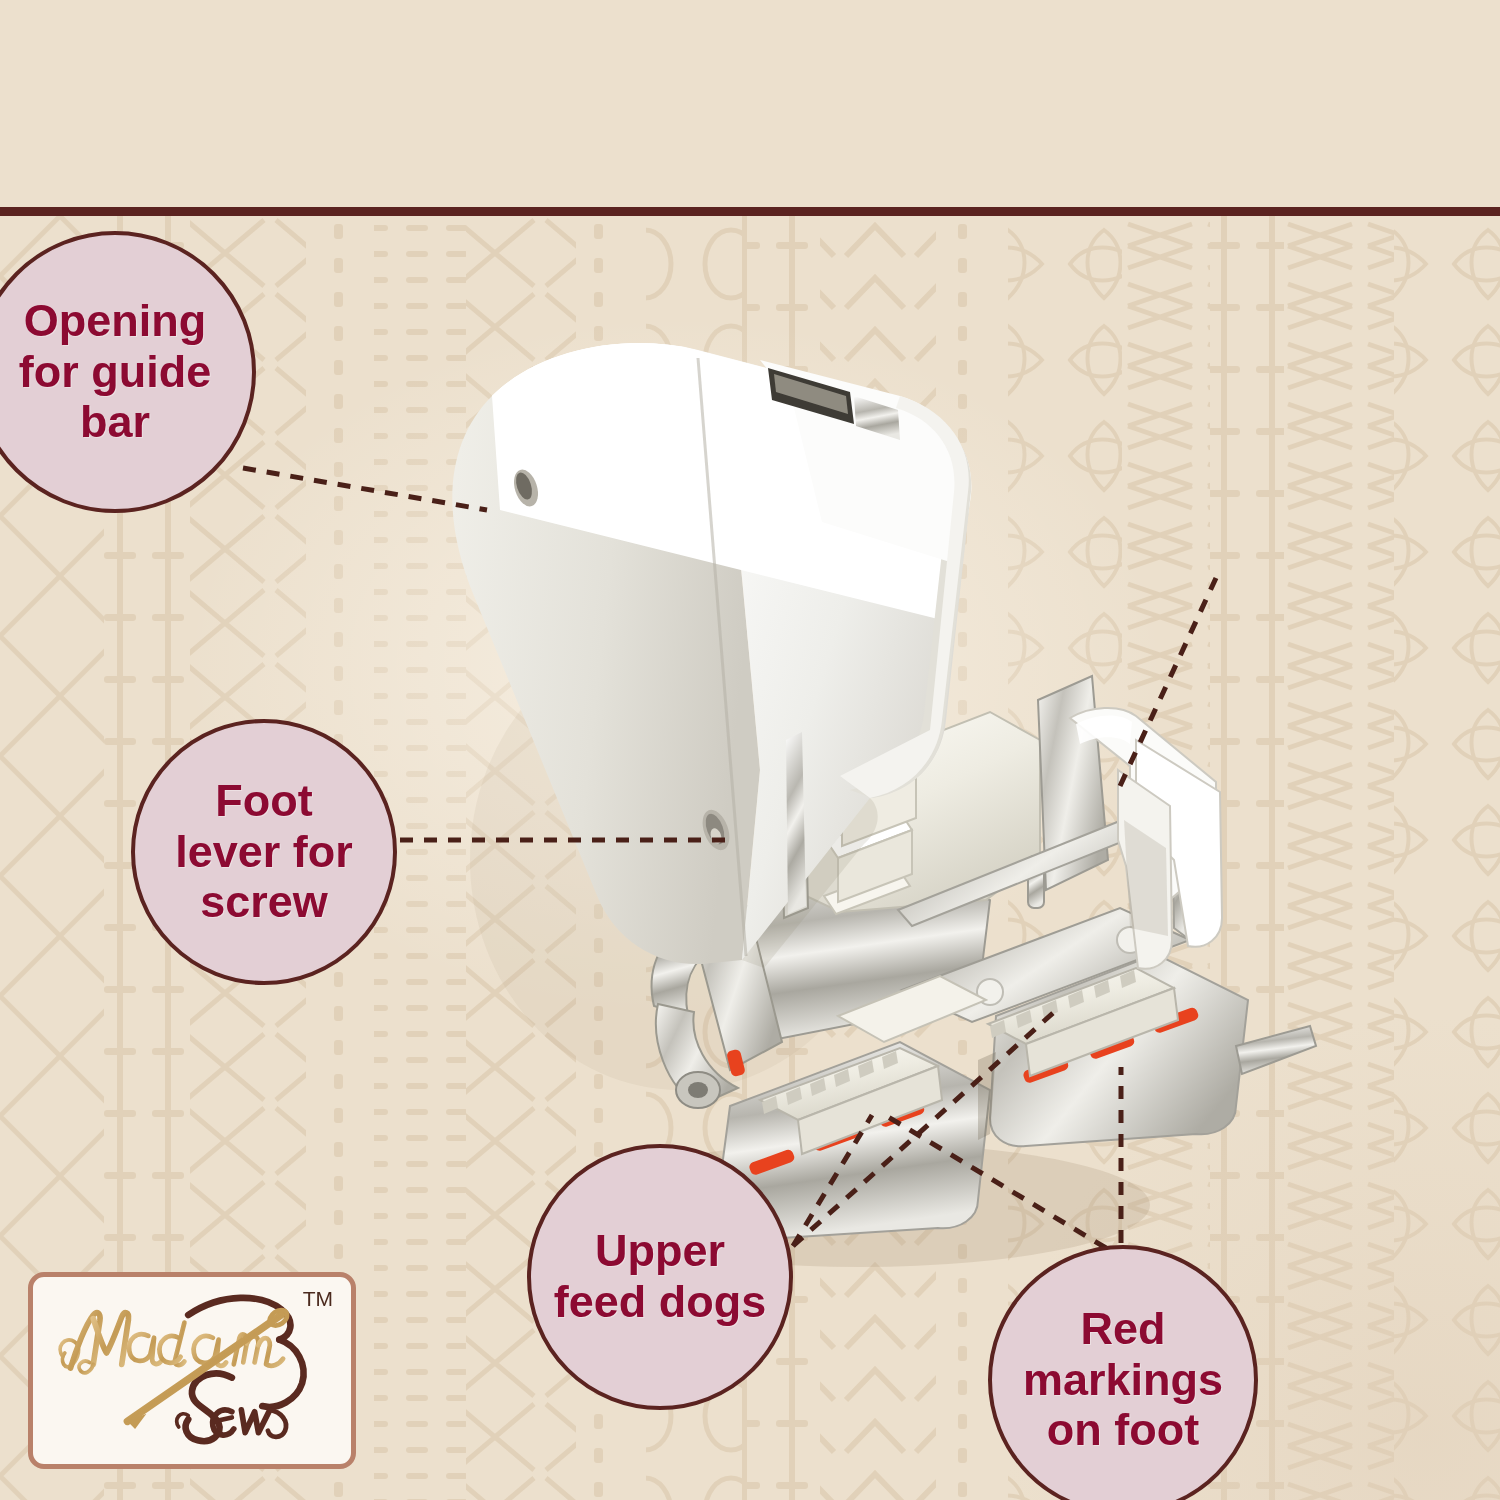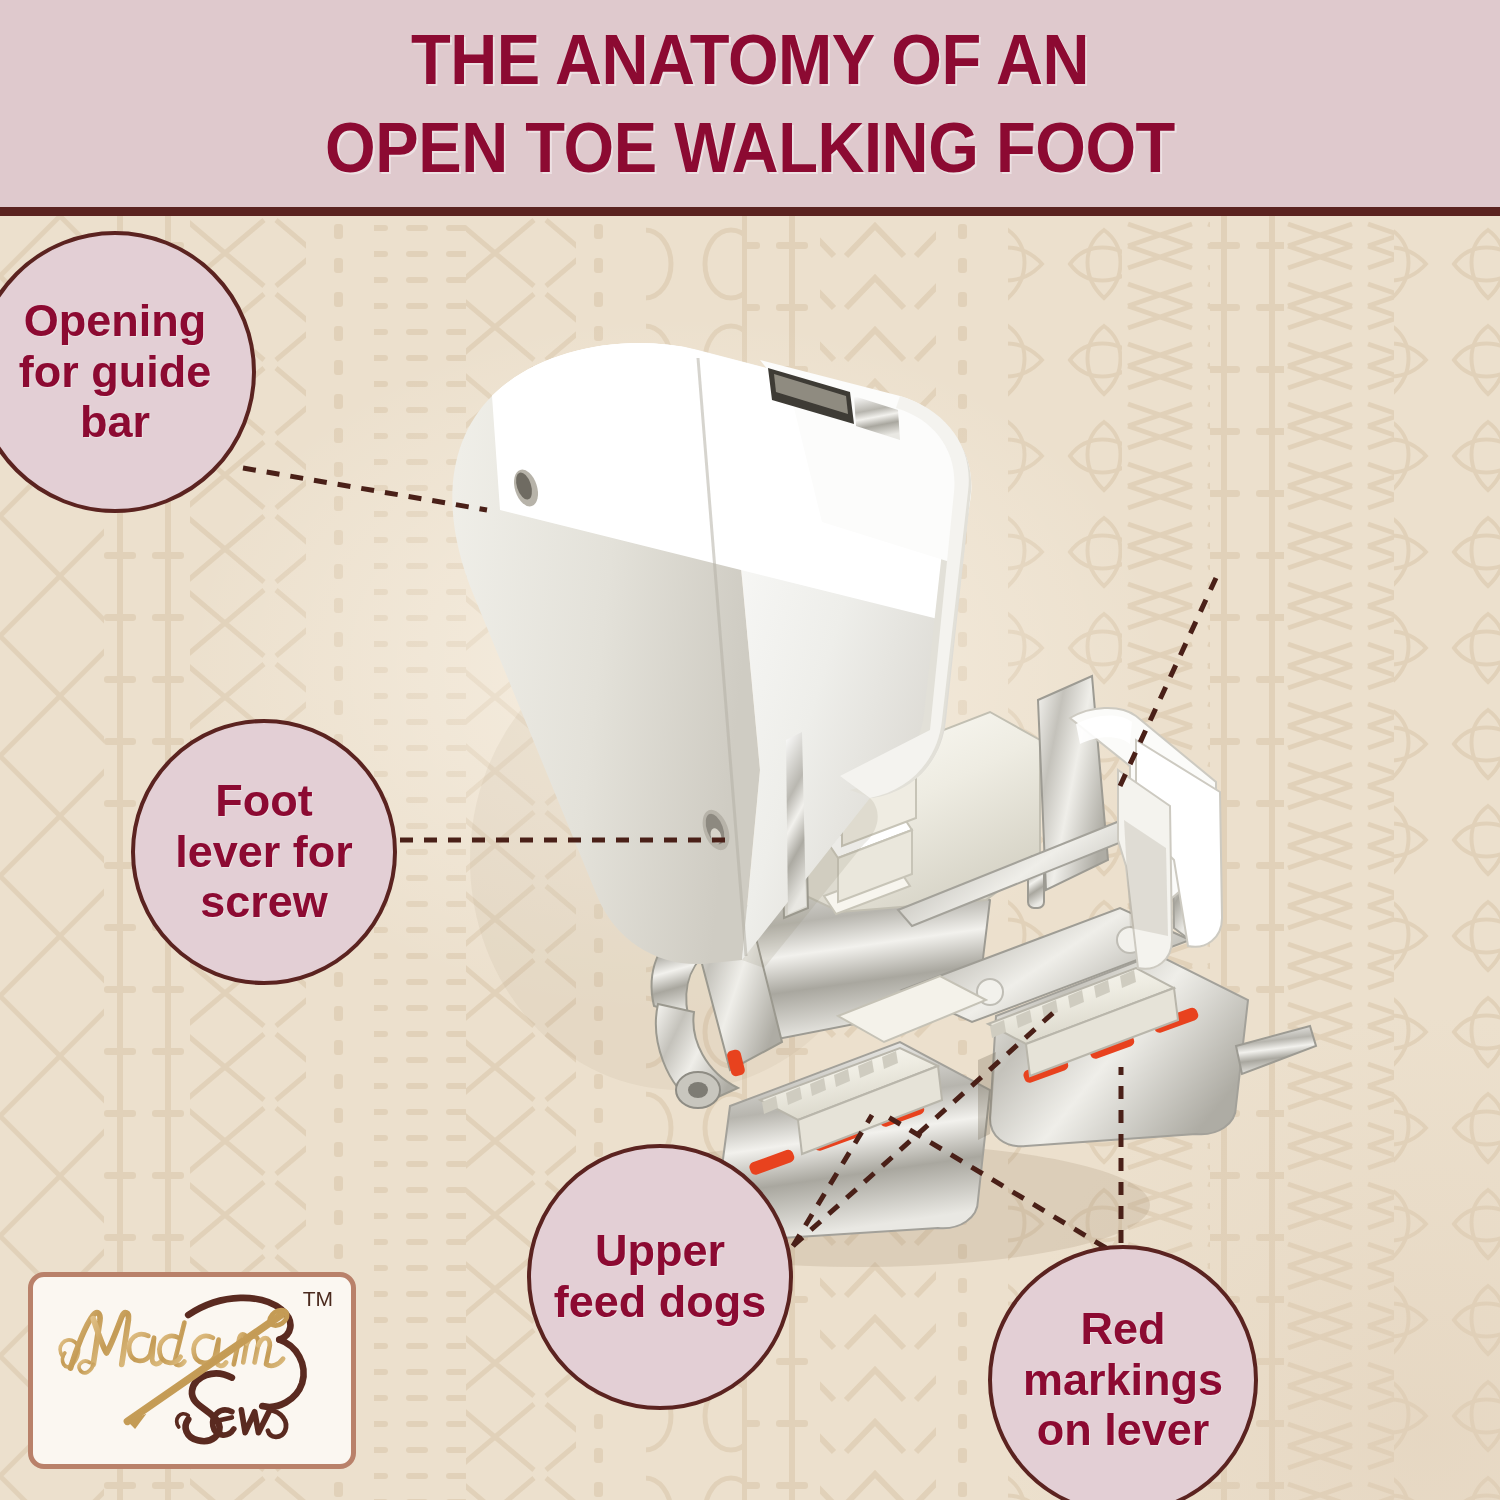--- a/index.html
+++ b/index.html
@@ -387,27 +387,23 @@
   </div>
 
   <div class="callout" id="co-feed">
     <span>Upper
 feed dogs</span>
   </div>
 
   <div class="callout" id="co-red">
     <span>Red
 markings
-on lever</span>
-  </div>
-
-  <div id="header">
-    <div id="title">THE ANATOMY OF AN
-OPEN TOE WALKING FOOT</div>
-  </div>
+on foot</span>
+  </div>
+
   <div id="header-rule"></div>
 
   <div id="logo">
     <svg viewBox="0 0 328 197" width="318" height="187">
       <defs>
         <linearGradient id="gGold" x1="0" y1="0" x2="1" y2="1">
           <stop offset="0%" stop-color="#e2c289"></stop>
           <stop offset="50%" stop-color="#c49b55"></stop>
           <stop offset="100%" stop-color="#dcbc80"></stop>
         </linearGradient>

